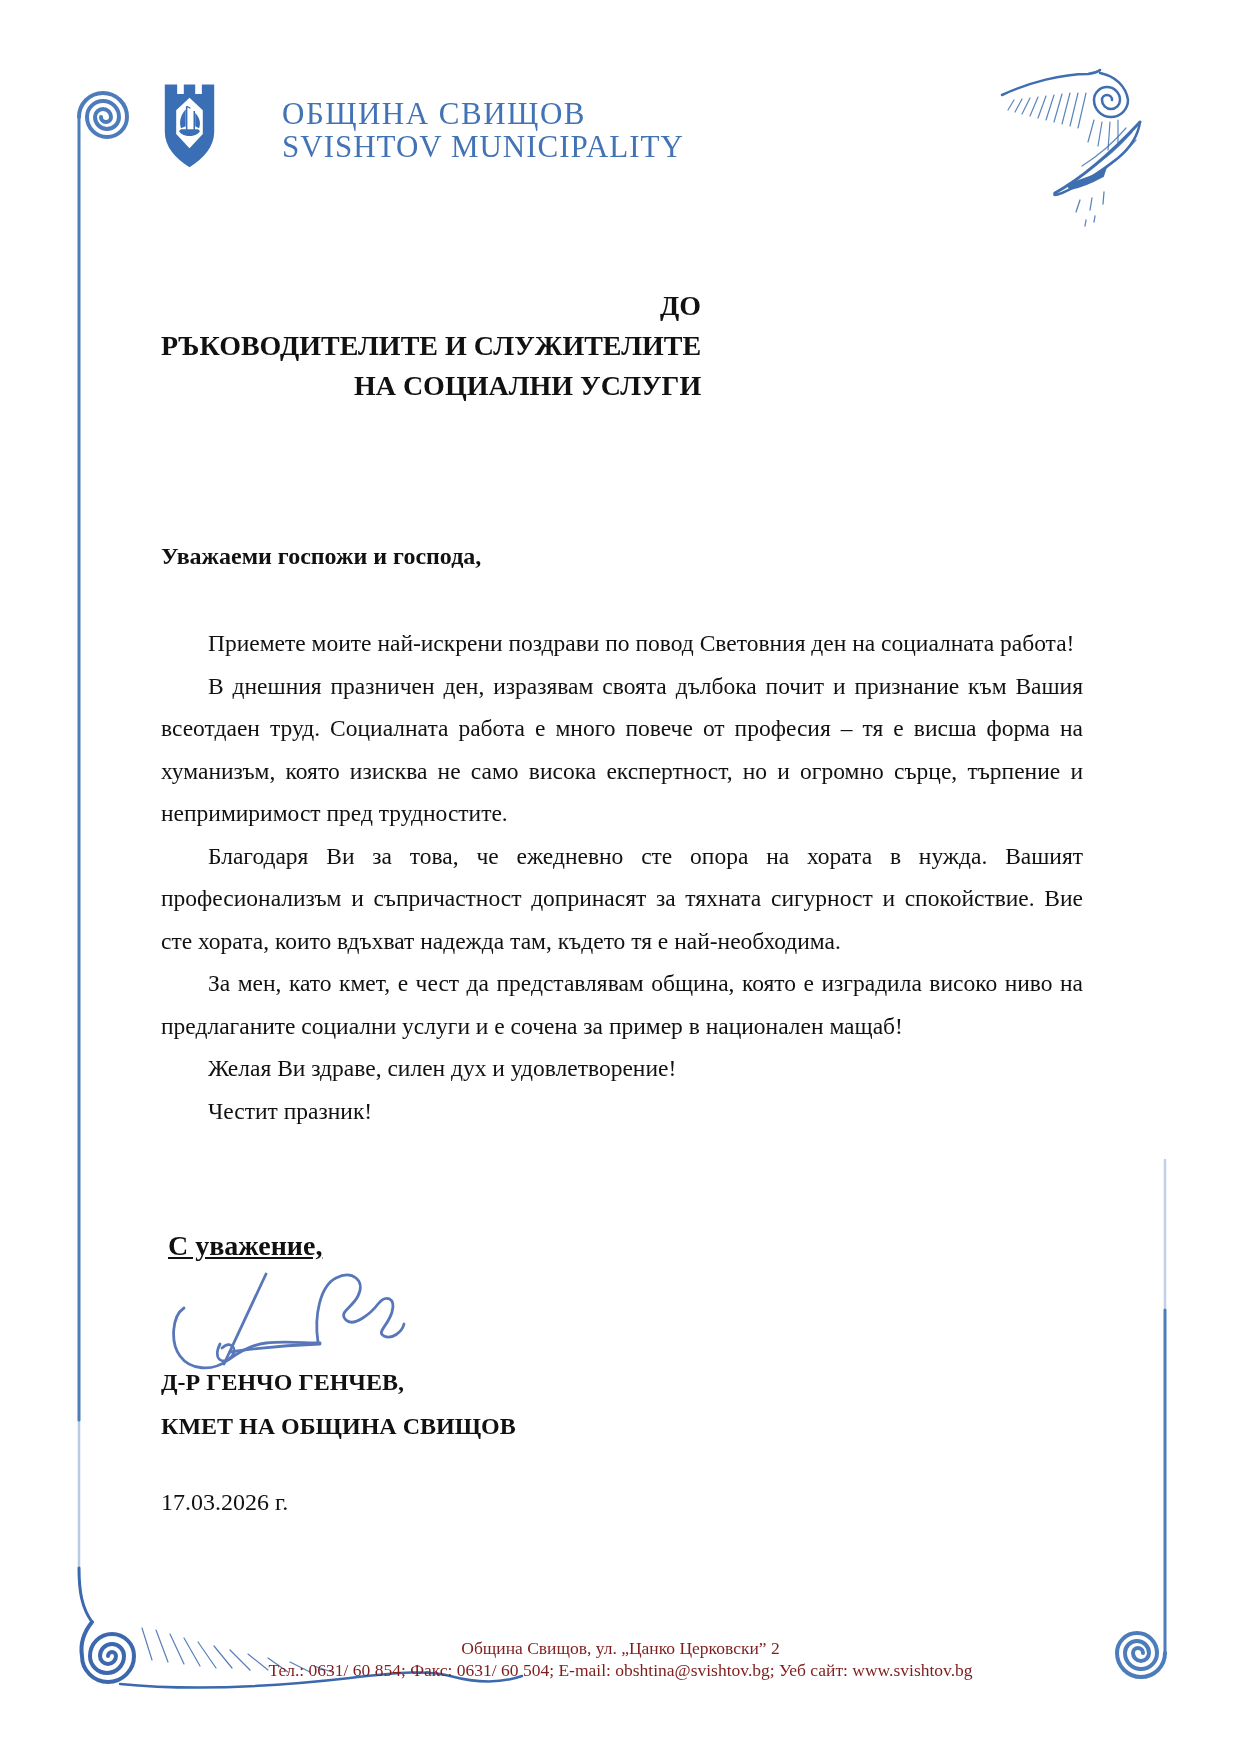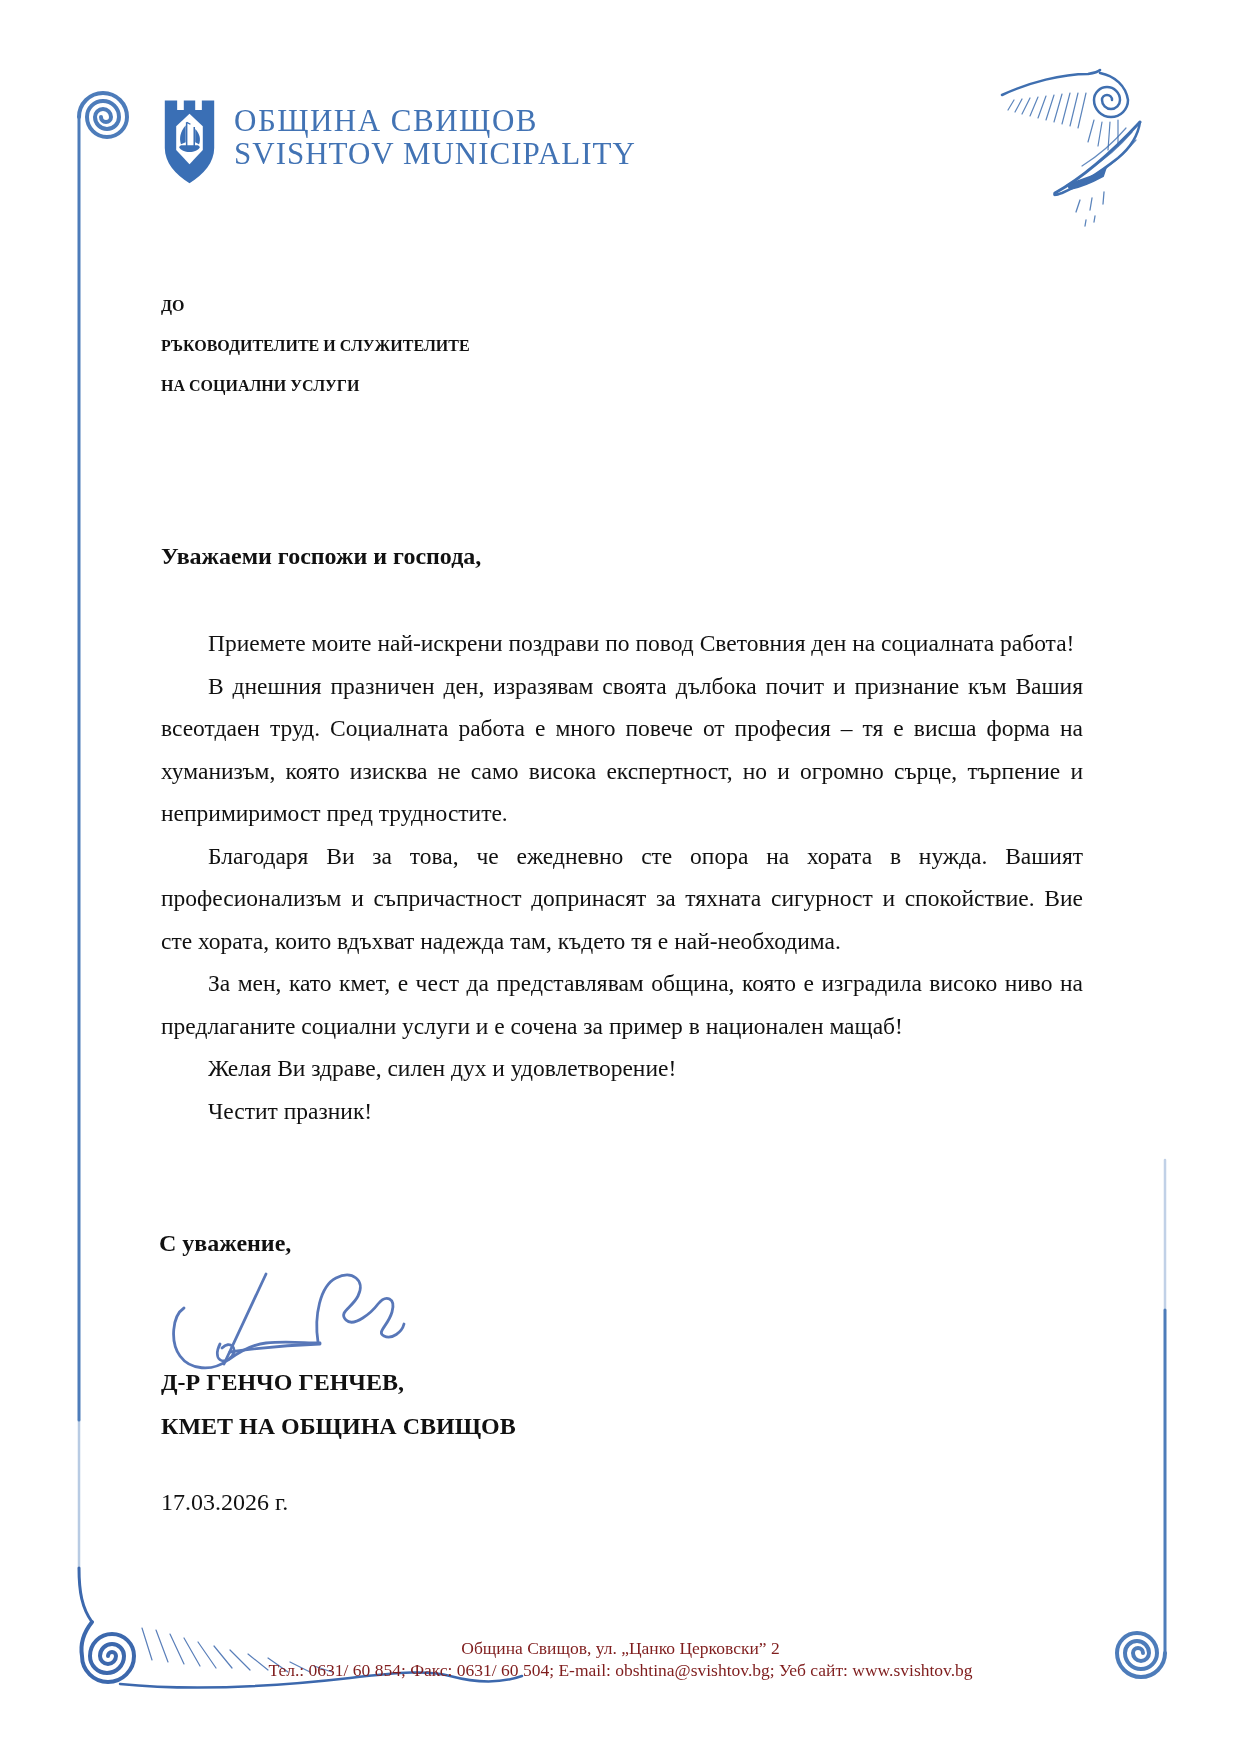--- a/index.html
+++ b/index.html
@@ -7,41 +7,41 @@
     width:1241px;height:1755px;
     background:#ffffff;
     font-family:"Liberation Serif","DejaVu Serif",serif;
     position:relative;overflow:hidden;
     color:#111;
   }
   .page{position:absolute;inset:0;}
   svg.deco{position:absolute;left:0;top:0;pointer-events:none;}
 
   
-  .letterhead{position:absolute;left:161px;top:90px;display:flex;align-items:flex-start;}
+  .letterhead{position:absolute;left:161px;top:74px;display:flex;align-items:center;gap:48px;}
   .emblem{width:57px;height:97px;display:block;}
   .org-names{margin-left:16px;padding-top:14px;color:#4273b4;}
   .org-bg{font-size:31px;letter-spacing:1.5px;line-height:33px;}
   .org-en{font-size:31px;letter-spacing:1px;line-height:33px;}
 
   
-  .recipient{position:absolute;left:161px;top:286px;font-weight:bold;font-size:16px;line-height:40px;}
+  .recipient{position:absolute;left:161px;top:286px;font-weight:bold;font-size:28px;line-height:40px;text-align:right;}
 
   
   .salutation{position:absolute;left:161px;top:543px;font-weight:bold;font-size:24px;}
 
   
   .body-text{
     position:absolute;left:161px;top:622px;width:922px;
     font-size:23.5px;line-height:42.5px;text-align:justify;
   }
   .body-text p{margin:0;text-indent:47px;}
 
   
-  .closing{position:absolute;left:159px;top:1230px;font-weight:bold;font-size:24px;}
+  .closing{position:absolute;left:168px;top:1230px;font-weight:bold;font-size:28px;text-decoration:underline;}
   .signature{position:absolute;left:168px;top:1266px;width:240px;height:125px;}
   .signer{position:absolute;left:161px;top:1360px;font-weight:bold;font-size:24px;line-height:44px;}
   .letter-date{position:absolute;left:161px;top:1489px;font-size:24px;}
 
   
   .footer{
     position:absolute;left:0;top:1638px;width:100%;
     text-align:center;color:#7f1d1d;font-size:17.5px;line-height:21.5px;
   }
 </style>

